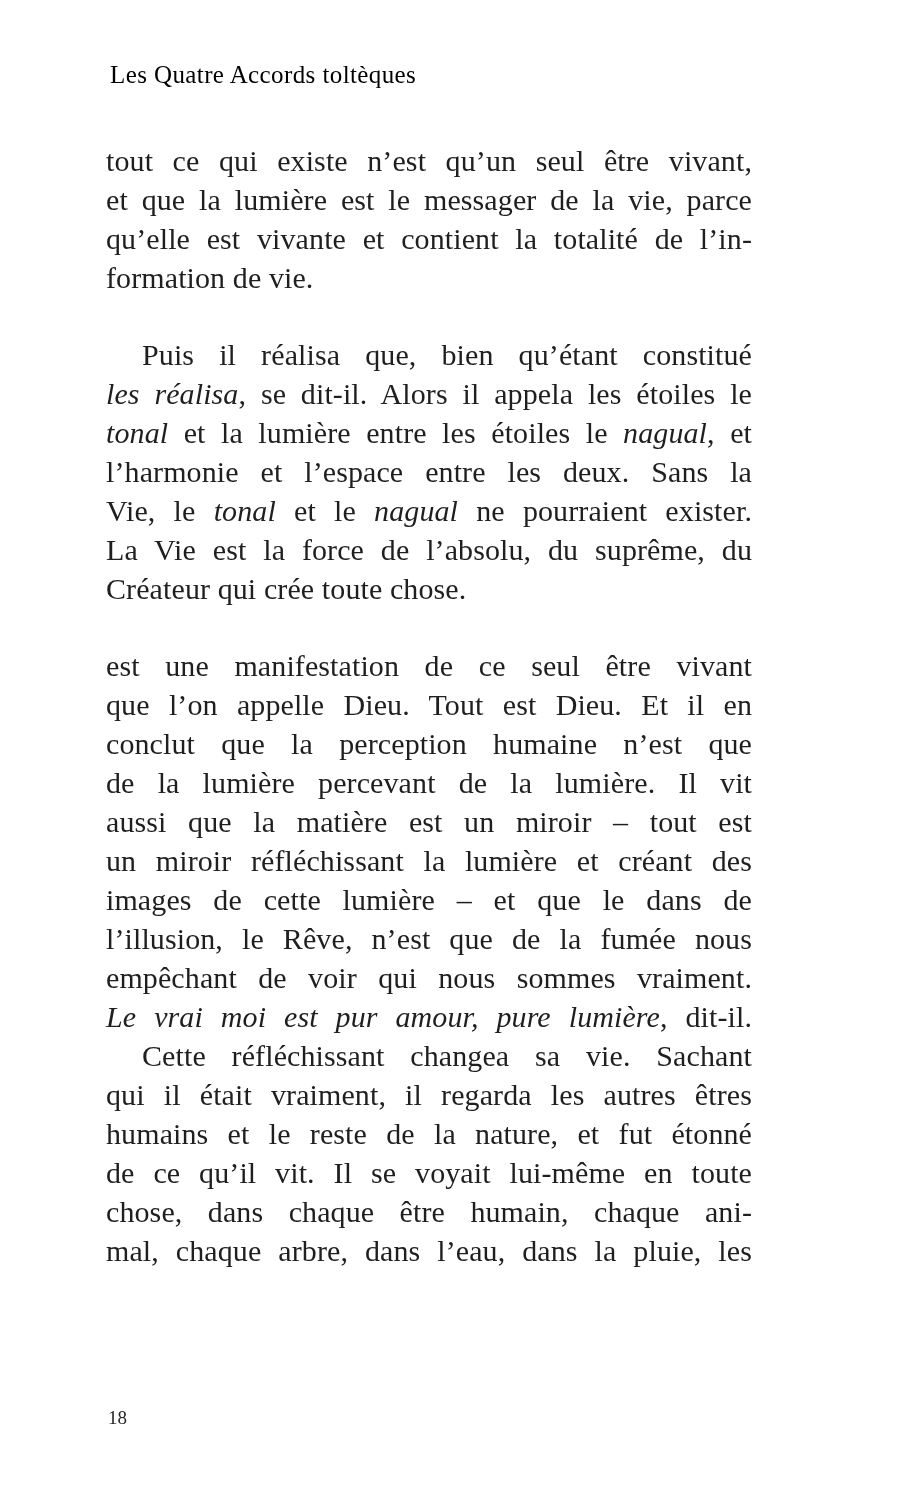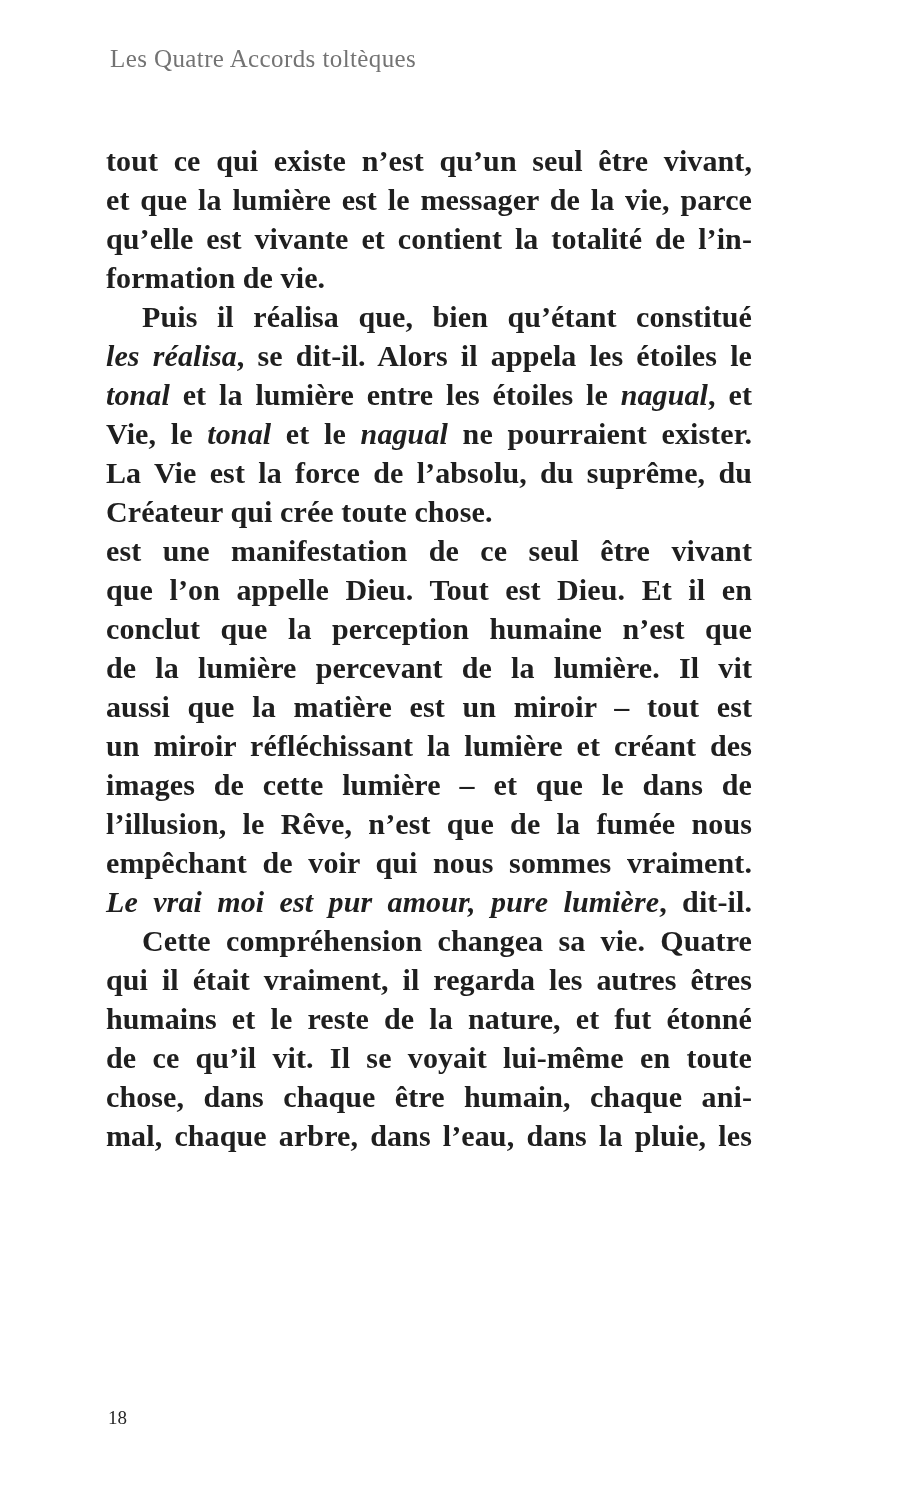--- a/index.html
+++ b/index.html
@@ -12,38 +12,38 @@
     width: 910px;
     height: 1500px;
     background: #ffffff;
     font-family: "Liberation Serif", "DejaVu Serif", serif;
     color: #1f1f1f;
     overflow: hidden;
   }
   .running-head {
     position: absolute;
     left: 110px;
-    top: 44px;
+    top: 60px;
     font-size: 25px;
     line-height: 30px;
-    color: #737373;
+    color: #000000;
     letter-spacing: 0.4px;
     white-space: nowrap;
   }
   .body-text {
     position: absolute;
     left: 106px;
     top: 141px;
     width: 646px;
     font-size: 30px;
     line-height: 39px;
     letter-spacing: 0.1px;
   }
-  .para { margin: 0; font-weight: bold; }
-  .para.gap { }
+  .para { margin: 0; }
+  .para.gap { margin-top: 38px; }
   .line {
     text-align: justify;
     text-align-last: justify;
     white-space: normal;
   }
   .line.short { text-align-last: left; }
   .line.first-indent { text-indent: 36px; }
   .line em { font-style: italic; }
   .page-number {
     position: absolute;
@@ -64,38 +64,39 @@
       <div class="para">
         <div class="line"><span>tout ce qui existe n’est qu’un seul être vivant,</span></div>
         <div class="line"><span>et que la lumière est le messager de la vie, parce</span></div>
         <div class="line"><span>qu’elle est vivante et contient la totalité de l’in-</span></div>
         <div class="line short"><span>formation de vie.</span></div>
       </div>
       <div class="para gap">
         <div class="line first-indent"><span>Puis il réalisa que, bien qu’étant constitué</span></div>
         <div class="line"><em>les réalisa</em><span>, se dit-il. Alors il appela les étoiles le</span></div>
         <div class="line"><em>tonal</em><span> et la lumière entre les étoiles le </span><em>nagual</em><span>, et</span></div>
+        <div class="line"><span>l’harmonie et l’espace entre les deux. Sans la</span></div>
         <div class="line"><span>Vie, le </span><em>tonal</em><span> et le </span><em>nagual</em><span> ne pourraient exister.</span></div>
         <div class="line"><span>La Vie est la force de l’absolu, du suprême, du</span></div>
         <div class="line short"><span>Créateur qui crée toute chose.</span></div>
       </div>
       <div class="para gap">
         <div class="line"><span>est une manifestation de ce seul être vivant</span></div>
         <div class="line"><span>que l’on appelle Dieu. Tout est Dieu. Et il en</span></div>
         <div class="line"><span>conclut que la perception humaine n’est que</span></div>
         <div class="line"><span>de la lumière percevant de la lumière. Il vit</span></div>
         <div class="line"><span>aussi que la matière est un miroir – tout est</span></div>
         <div class="line"><span>un miroir réfléchissant la lumière et créant des</span></div>
         <div class="line"><span>images de cette lumière – et que le dans de</span></div>
         <div class="line"><span>l’illusion, le Rêve, n’est que de la fumée nous</span></div>
         <div class="line"><span>empêchant de voir qui nous sommes vraiment.</span></div>
         <div class="line"><em>Le vrai moi est pur amour, pure lumière</em><span>, dit-il.</span></div>
       </div>
       <div class="para">
-        <div class="line first-indent"><span>Cette compréhension changea sa vie. Quatre</span></div>
+        <div class="line first-indent"><span>Cette réfléchissant changea sa vie. Sachant</span></div>
         <div class="line"><span>qui il était vraiment, il regarda les autres êtres</span></div>
         <div class="line"><span>humains et le reste de la nature, et fut étonné</span></div>
         <div class="line"><span>de ce qu’il vit. Il se voyait lui-même en toute</span></div>
         <div class="line"><span>chose, dans chaque être humain, chaque ani-</span></div>
         <div class="line"><span>mal, chaque arbre, dans l’eau, dans la pluie, les</span></div>
       </div>
     </div>
 
   <div class="page-number">18</div>
 </div>

